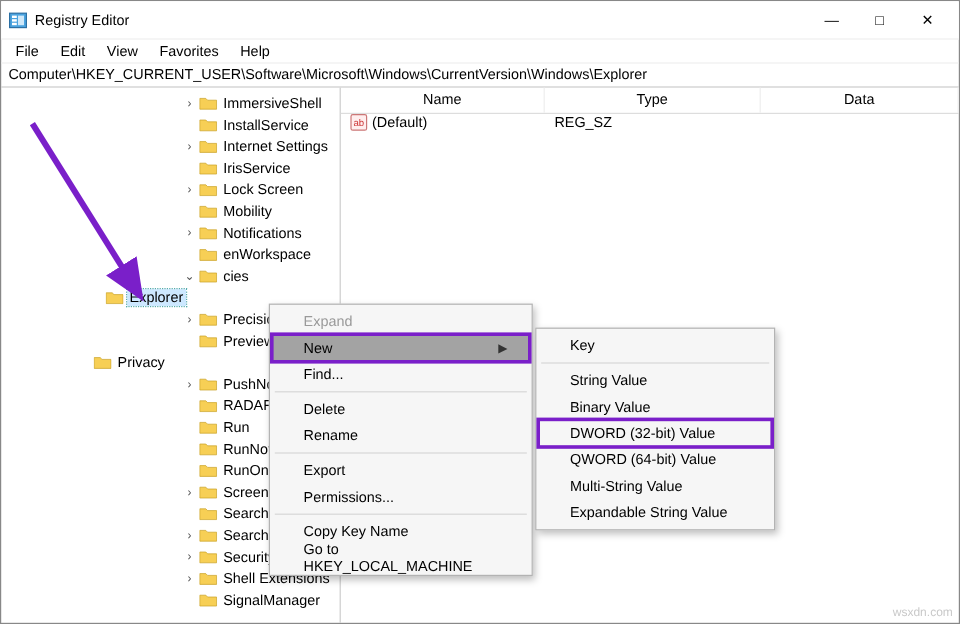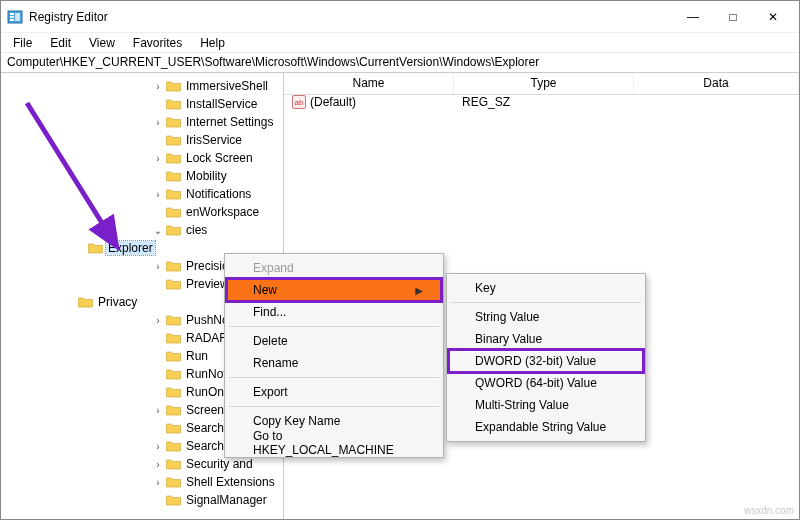--- a/index.html
+++ b/index.html
@@ -30,21 +30,21 @@
 .list-row { height: 18px; display: flex; align-items: flex-start; }
 .list-row .cell { padding: 0 8px; font-size: 12px; }
 .list-row .cell.name { flex: 0 0 170px; display:flex; align-items:center; gap:4px;}
 .list-row .cell.type { flex: 0 0 180px; }
 .list-row .cell.data { flex: 1; }
 .val-icon { width:14px; height:14px; border:1px solid #c77; border-radius:2px; display:inline-flex; align-items:center; justify-content:center; font-size:8px; color:#c33; background:#fee;}
 
 .menu-pop { position: absolute; background: #f6f6f6; border: 1px solid #b3b3b3; box-shadow: 2px 3px 6px rgba(0,0,0,.25); padding: 3px 2px; }
 .menu-pop .item { height: 22px; display: flex; align-items: center; justify-content: space-between; padding: 0 18px 0 26px; font-size: 12px; color: #000; min-width: 170px; position:relative;}
 .menu-pop .item.disabled { color: #9a9a9a; }
-.menu-pop .item.hl { background: #f97316; }
+.menu-pop .item.hl { background: #a3a3a3; }
 .menu-pop .item.boxed { outline: 3px solid #7a1fc9; outline-offset: -1px; }
 .menu-pop .sep { height: 1px; background: #d6d6d6; margin: 3px 2px; }
 .menu-pop .arrow { color:#333; font-size:10px; }
 .sub-highlight { outline: 3px solid #7a1fc9; outline-offset: -1px; }
 
 .folder-svg { fill:#f7cf55; stroke:#c9a227; stroke-width:.6; }
 
 .annot-arrow { position:absolute; left:20px; top:26px; pointer-events:none; }
 .wsx { position:absolute; right:6px; bottom:4px; font-size:10px; color:#c9c9c9; }
 </style>
@@ -342,20 +342,23 @@
         <div class="item">
             <span>Delete</span>
           </div>
         <div class="item">
             <span>Rename</span>
           </div>
         <div class="sep"></div>
         <div class="item">
             <span>Export</span>
           </div>
+        <div class="item">
+            <span>Permissions...</span>
+          </div>
         <div class="sep"></div>
         <div class="item">
             <span>Copy Key Name</span>
           </div>
         <div class="item">
             <span>Go to HKEY_LOCAL_MACHINE</span>
           </div>
       </div>
 
       <div class="menu-pop" style="left:162px; top:200px; width:200px;">

